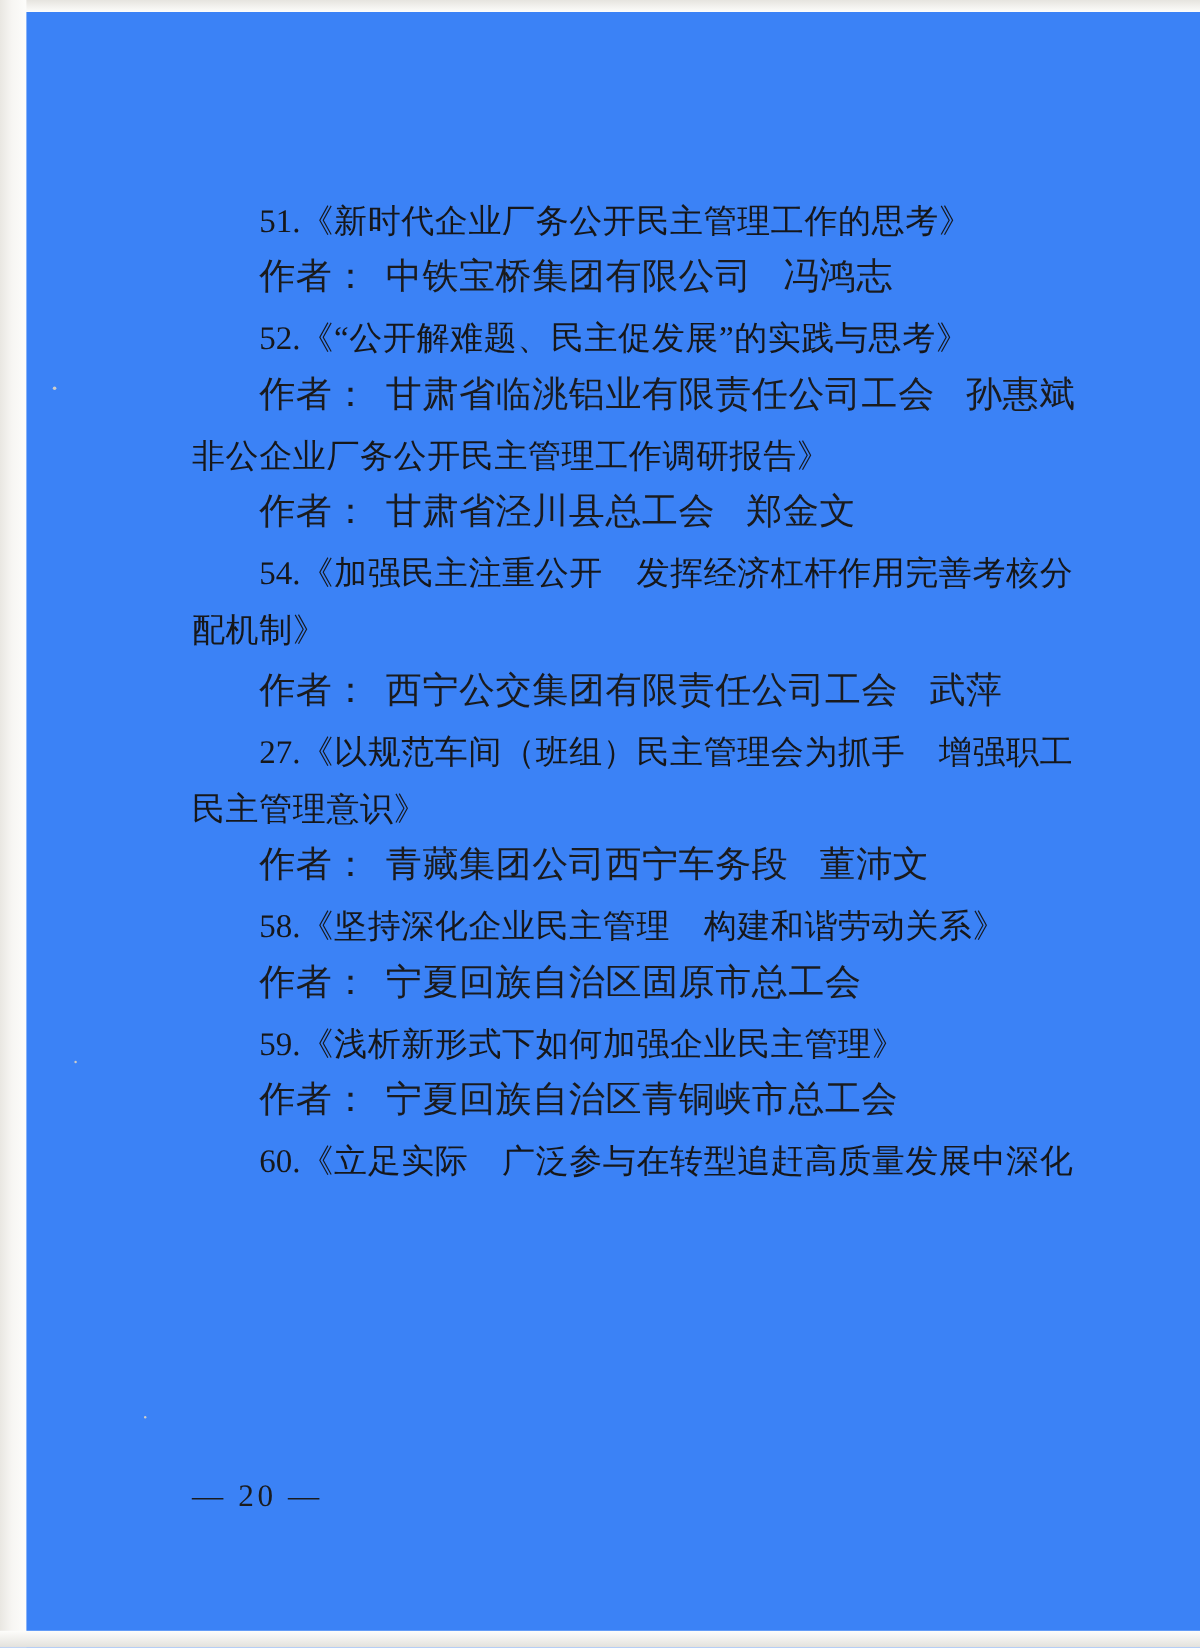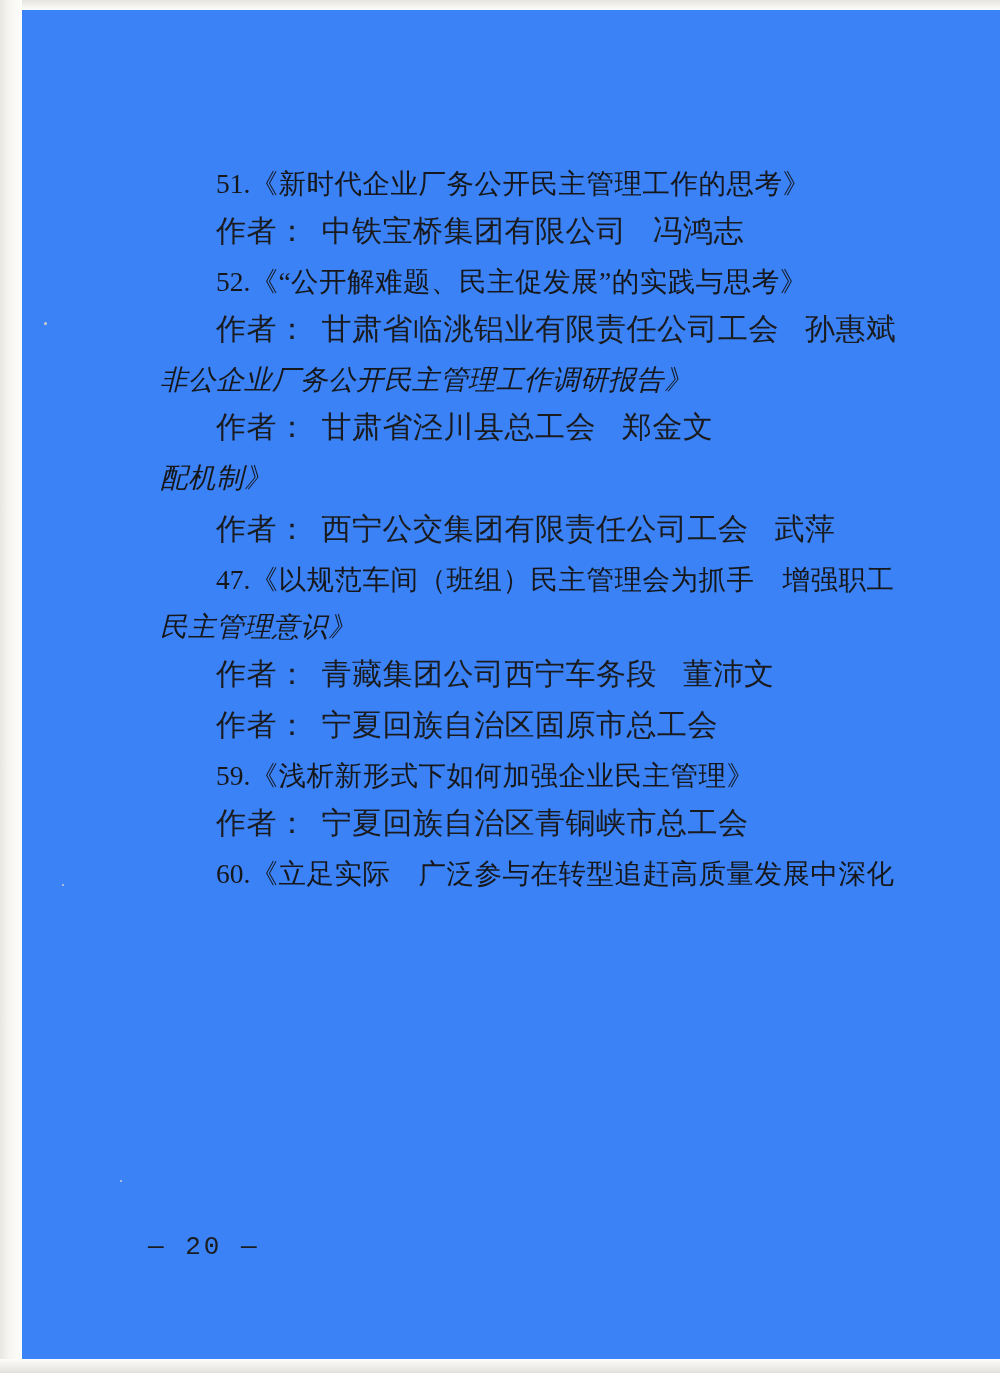--- a/index.html
+++ b/index.html
@@ -60,21 +60,20 @@
     font-size: 27.5px;
     line-height: 47px;
     color: #16171a;
     text-indent: 56px;
     letter-spacing: 0.5px;
     font-family: "Liberation Serif", "DejaVu Serif", serif;
     font-weight: 500;
   }
   .title-line.cont {
     text-indent: 0;
-    font-style: italic;
   }
   .author-line {
     font-size: 30px;
     line-height: 47px;
     color: #1a1b1e;
     text-indent: 56px;
     letter-spacing: 0.5px;
   }
   .num {
     letter-spacing: 0px;
@@ -82,26 +81,25 @@
   .gap {
     display: inline-block;
     width: 26px;
   }
   .gap-sm {
     display: inline-block;
     width: 14px;
   }
   .page-number {
     position: absolute;
-    left: 148px;
+    left: 160px;
     top: 1232px;
     font-size: 26px;
     color: #1a1b1e;
     letter-spacing: 3px;
-    font-family: Liberation Mono, monospace;
   }
   
   .speck {
     position: absolute;
     background: #cfcdc8;
     border-radius: 50%;
     pointer-events: none;
   }
 </style>
 </head>
@@ -124,35 +122,37 @@
       <div class="title-line"><span class="num">52.</span><span>《“公开解难题、民主促发展”的实践与思考》</span></div>
       <div class="author-line"><span>作者：</span><span class="gap-sm"></span><span>甘肃省临洮铝业有限责任公司工会</span><span class="gap"></span><span>孙惠斌</span></div>
     </div>
 
     <div class="entry">
       <div class="title-line cont">非公企业厂务公开民主管理工作调研报告》</div>
       <div class="author-line"><span>作者：</span><span class="gap-sm"></span><span>甘肃省泾川县总工会</span><span class="gap"></span><span>郑金文</span></div>
     </div>
 
     <div class="entry">
+      <div class="title-line"><span class="num">54.</span><span>《加强民主注重公开　发挥经济杠杆作用完善考核分</span></div>
       <div class="title-line cont">配机制》</div>
     </div>
 
     <div class="entry">
       <div class="author-line"><span>作者：</span><span class="gap-sm"></span><span>西宁公交集团有限责任公司工会</span><span class="gap"></span><span>武萍</span></div>
     </div>
 
     <div class="entry">
-      <div class="title-line"><span class="num">47.</span><span>《以规范车间（班组）民主管理会为抓手　增强职工</span></div>
+      <div class="title-line"><span class="num">27.</span><span>《以规范车间（班组）民主管理会为抓手　增强职工</span></div>
       <div class="title-line cont">民主管理意识》</div>
       <div class="author-line"><span>作者：</span><span class="gap-sm"></span><span>青藏集团公司西宁车务段</span><span class="gap"></span><span>董沛文</span></div>
     </div>
 
 
     <div class="entry">
+      <div class="title-line"><span class="num">58.</span><span>《坚持深化企业民主管理　构建和谐劳动关系》</span></div>
       <div class="author-line"><span>作者：</span><span class="gap-sm"></span><span>宁夏回族自治区固原市总工会</span></div>
     </div>
 
     <div class="entry">
       <div class="title-line"><span class="num">59.</span><span>《浅析新形式下如何加强企业民主管理》</span></div>
       <div class="author-line"><span>作者：</span><span class="gap-sm"></span><span>宁夏回族自治区青铜峡市总工会</span></div>
     </div>
 
     <div class="entry">
       <div class="title-line"><span class="num">60.</span><span>《立足实际　广泛参与在转型追赶高质量发展中深化</span></div>

